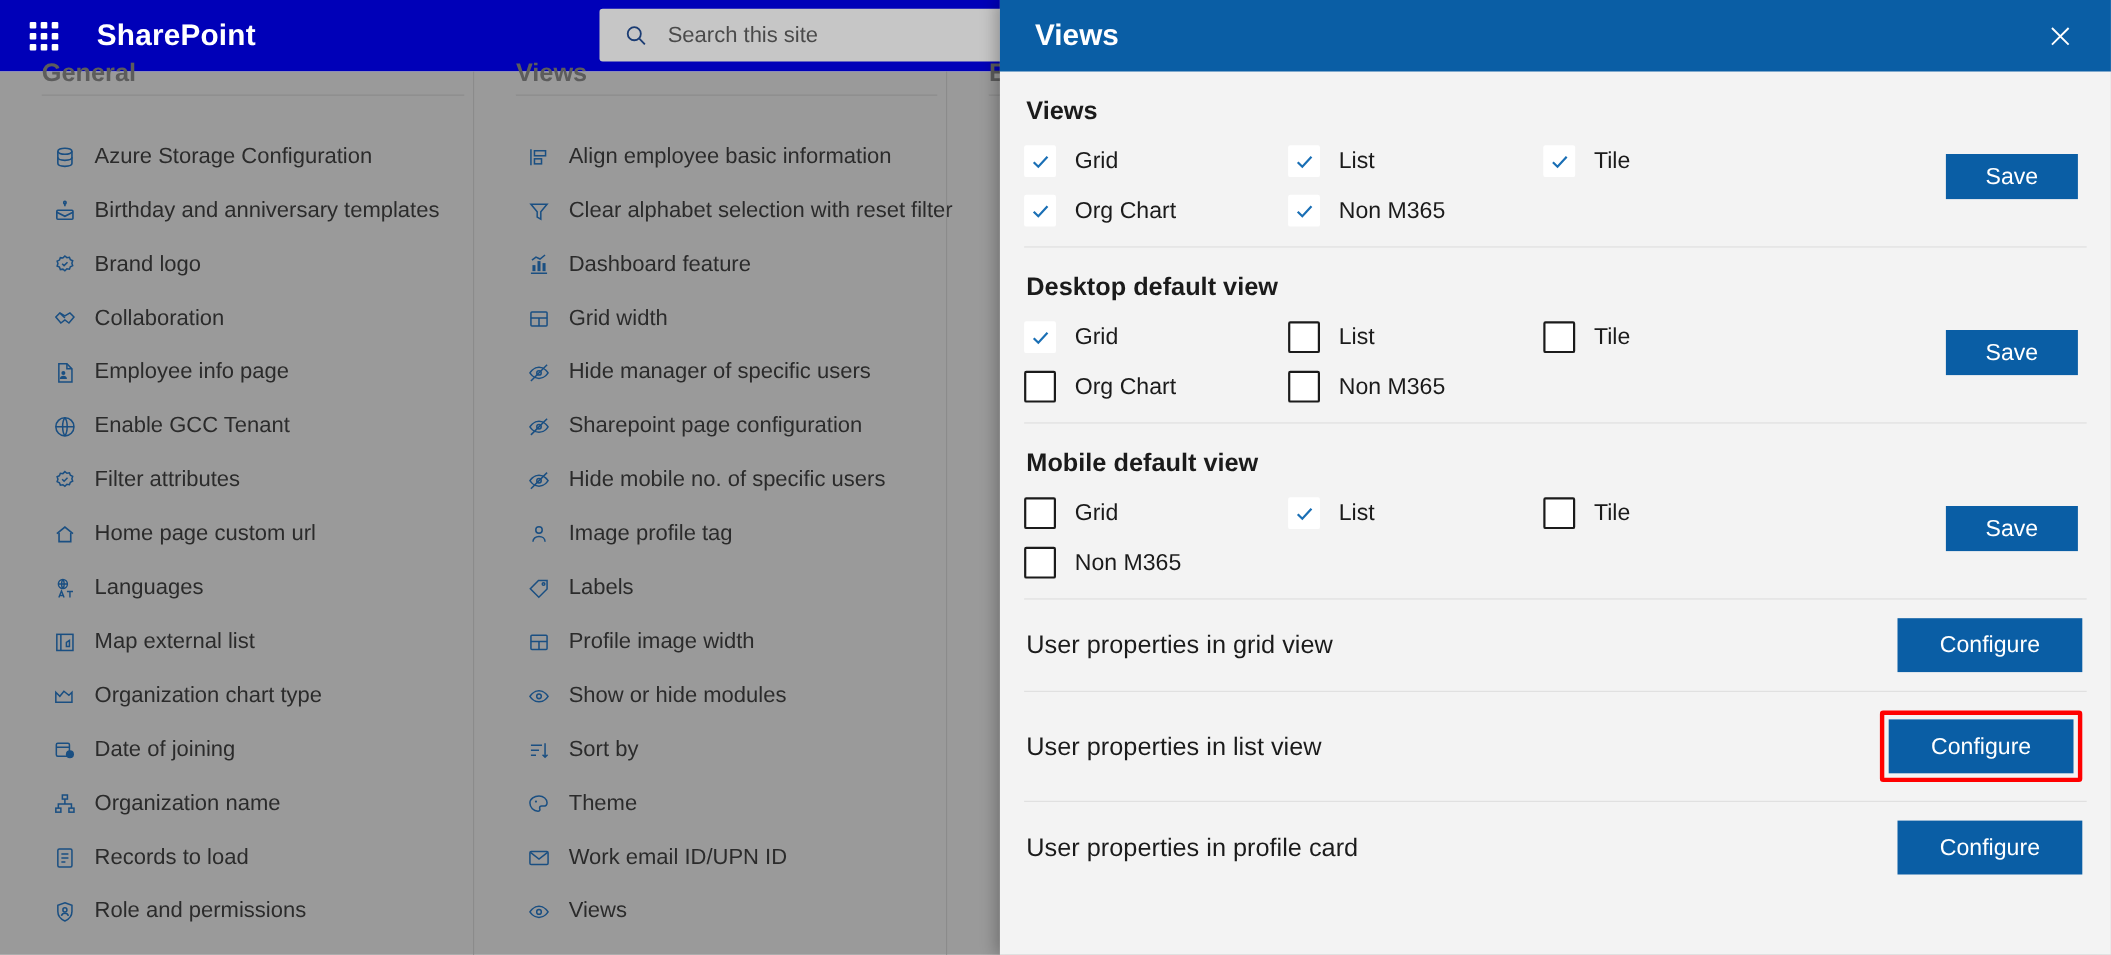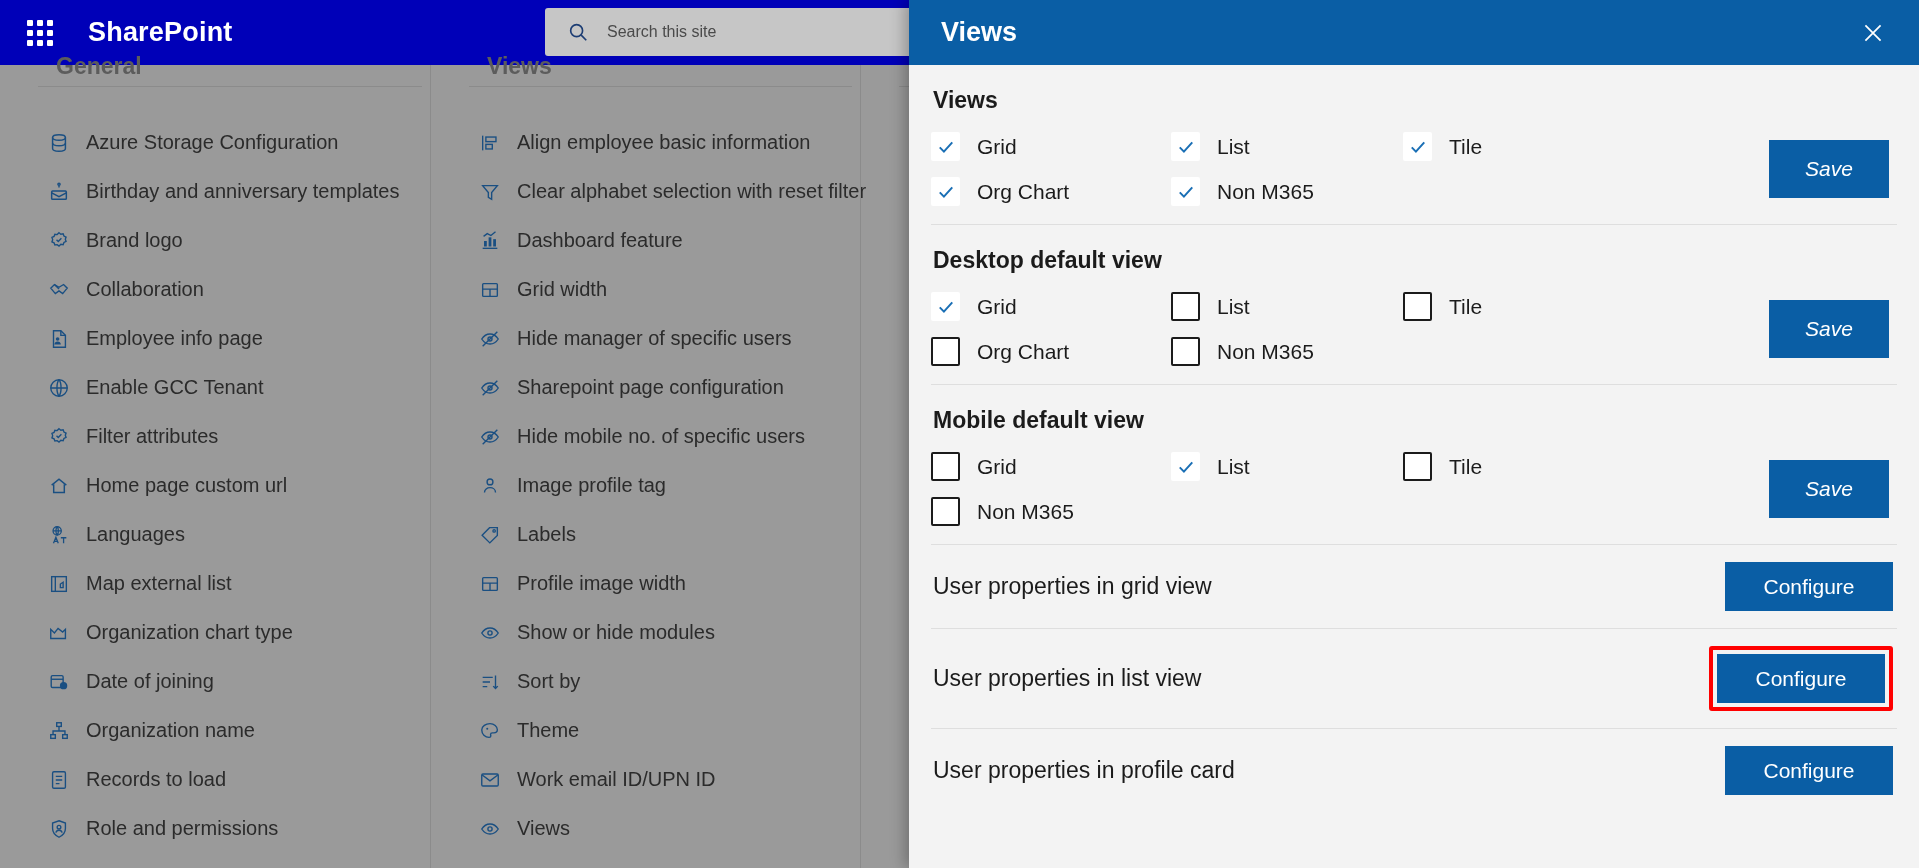--- a/index.html
+++ b/index.html
@@ -33,36 +33,36 @@
   #brand {
     color: #ffffff; font-size: 27px; font-weight: bold;
     margin-left: 20px; letter-spacing: .2px;
   }
   #searchbox {
     position: absolute; left: 545px; top: 8px; width: 744px; height: 48px;
     background: #c6c6c6; border-radius: 3px;
     display: flex; align-items: center; padding-left: 22px; gap: 18px;
   }
   #searchbox .sicon { width: 22px; height: 22px; flex: 0 0 auto; }
-  #searchbox .stext { color: #4a4a4a; font-size: 16px; }
+  #searchbox .stext { color: #4a4a4a; font-size: 20px; }
 
   
   #content {
     position: absolute; top: 65px; left: 0; right: 0; bottom: 0;
     background: #9a9a9a;
     display: flex;
   }
   .col {
     padding-top: 2px;
     position: relative;
   }
   .col + .col { border-left: 1px solid #8b8b8b; }
   .col-title {
     font-size: 23px; font-weight: 600; color: #5c5c5c;
-    padding: 0 0 6px 56px; margin-top: -14px;
+    padding: 0 0 6px 38px; margin-top: -14px;
   }
   .col-rule { height: 1px; background: #8b8b8b; margin: 0 8px 0 38px; }
   .col-list { padding: 18px 0 0 0; }
   .row {
     display: flex; align-items: flex-end; gap: 16px;
     height: 49px; padding-left: 48px; color: #2b2b2b; font-size: 20px;
     white-space: nowrap;
   }
   .row .ico { width: 22px; height: 22px; flex: 0 0 22px; color: #1a4f82; }
   .row .ico svg { display: block; width: 22px; height: 22px; }
@@ -114,21 +114,21 @@
   .cb.on  { border: none; }
   .cb svg { width: 20px; height: 20px; display: block; }
   .cblabel { font-size: 21px; color: #1b1b1b; }
 
   .saveWrap { padding-top: 22px; padding-right: 4px; }
   .btn {
     background: #0a5ea5; color: #ffffff; border: none;
     font-family: "Liberation Sans", sans-serif;
     font-size: 21px; cursor: pointer;
   }
-  .btn-save { width: 120px; height: 58px; font-style: italic; }
+  .btn-save { width: 120px; height: 41px; }
   .btn-configure { width: 168px; height: 49px; }
 
   .hr { height: 1px; background: #dedede; margin: 0 22px; }
 
   .cfgrow {
     display: flex; align-items: center; justify-content: space-between;
     padding: 17px 26px 17px 24px;
   }
   .cfglabel { font-size: 23px; color: #1b1b1b; }
   .cfgbtn-hl {

